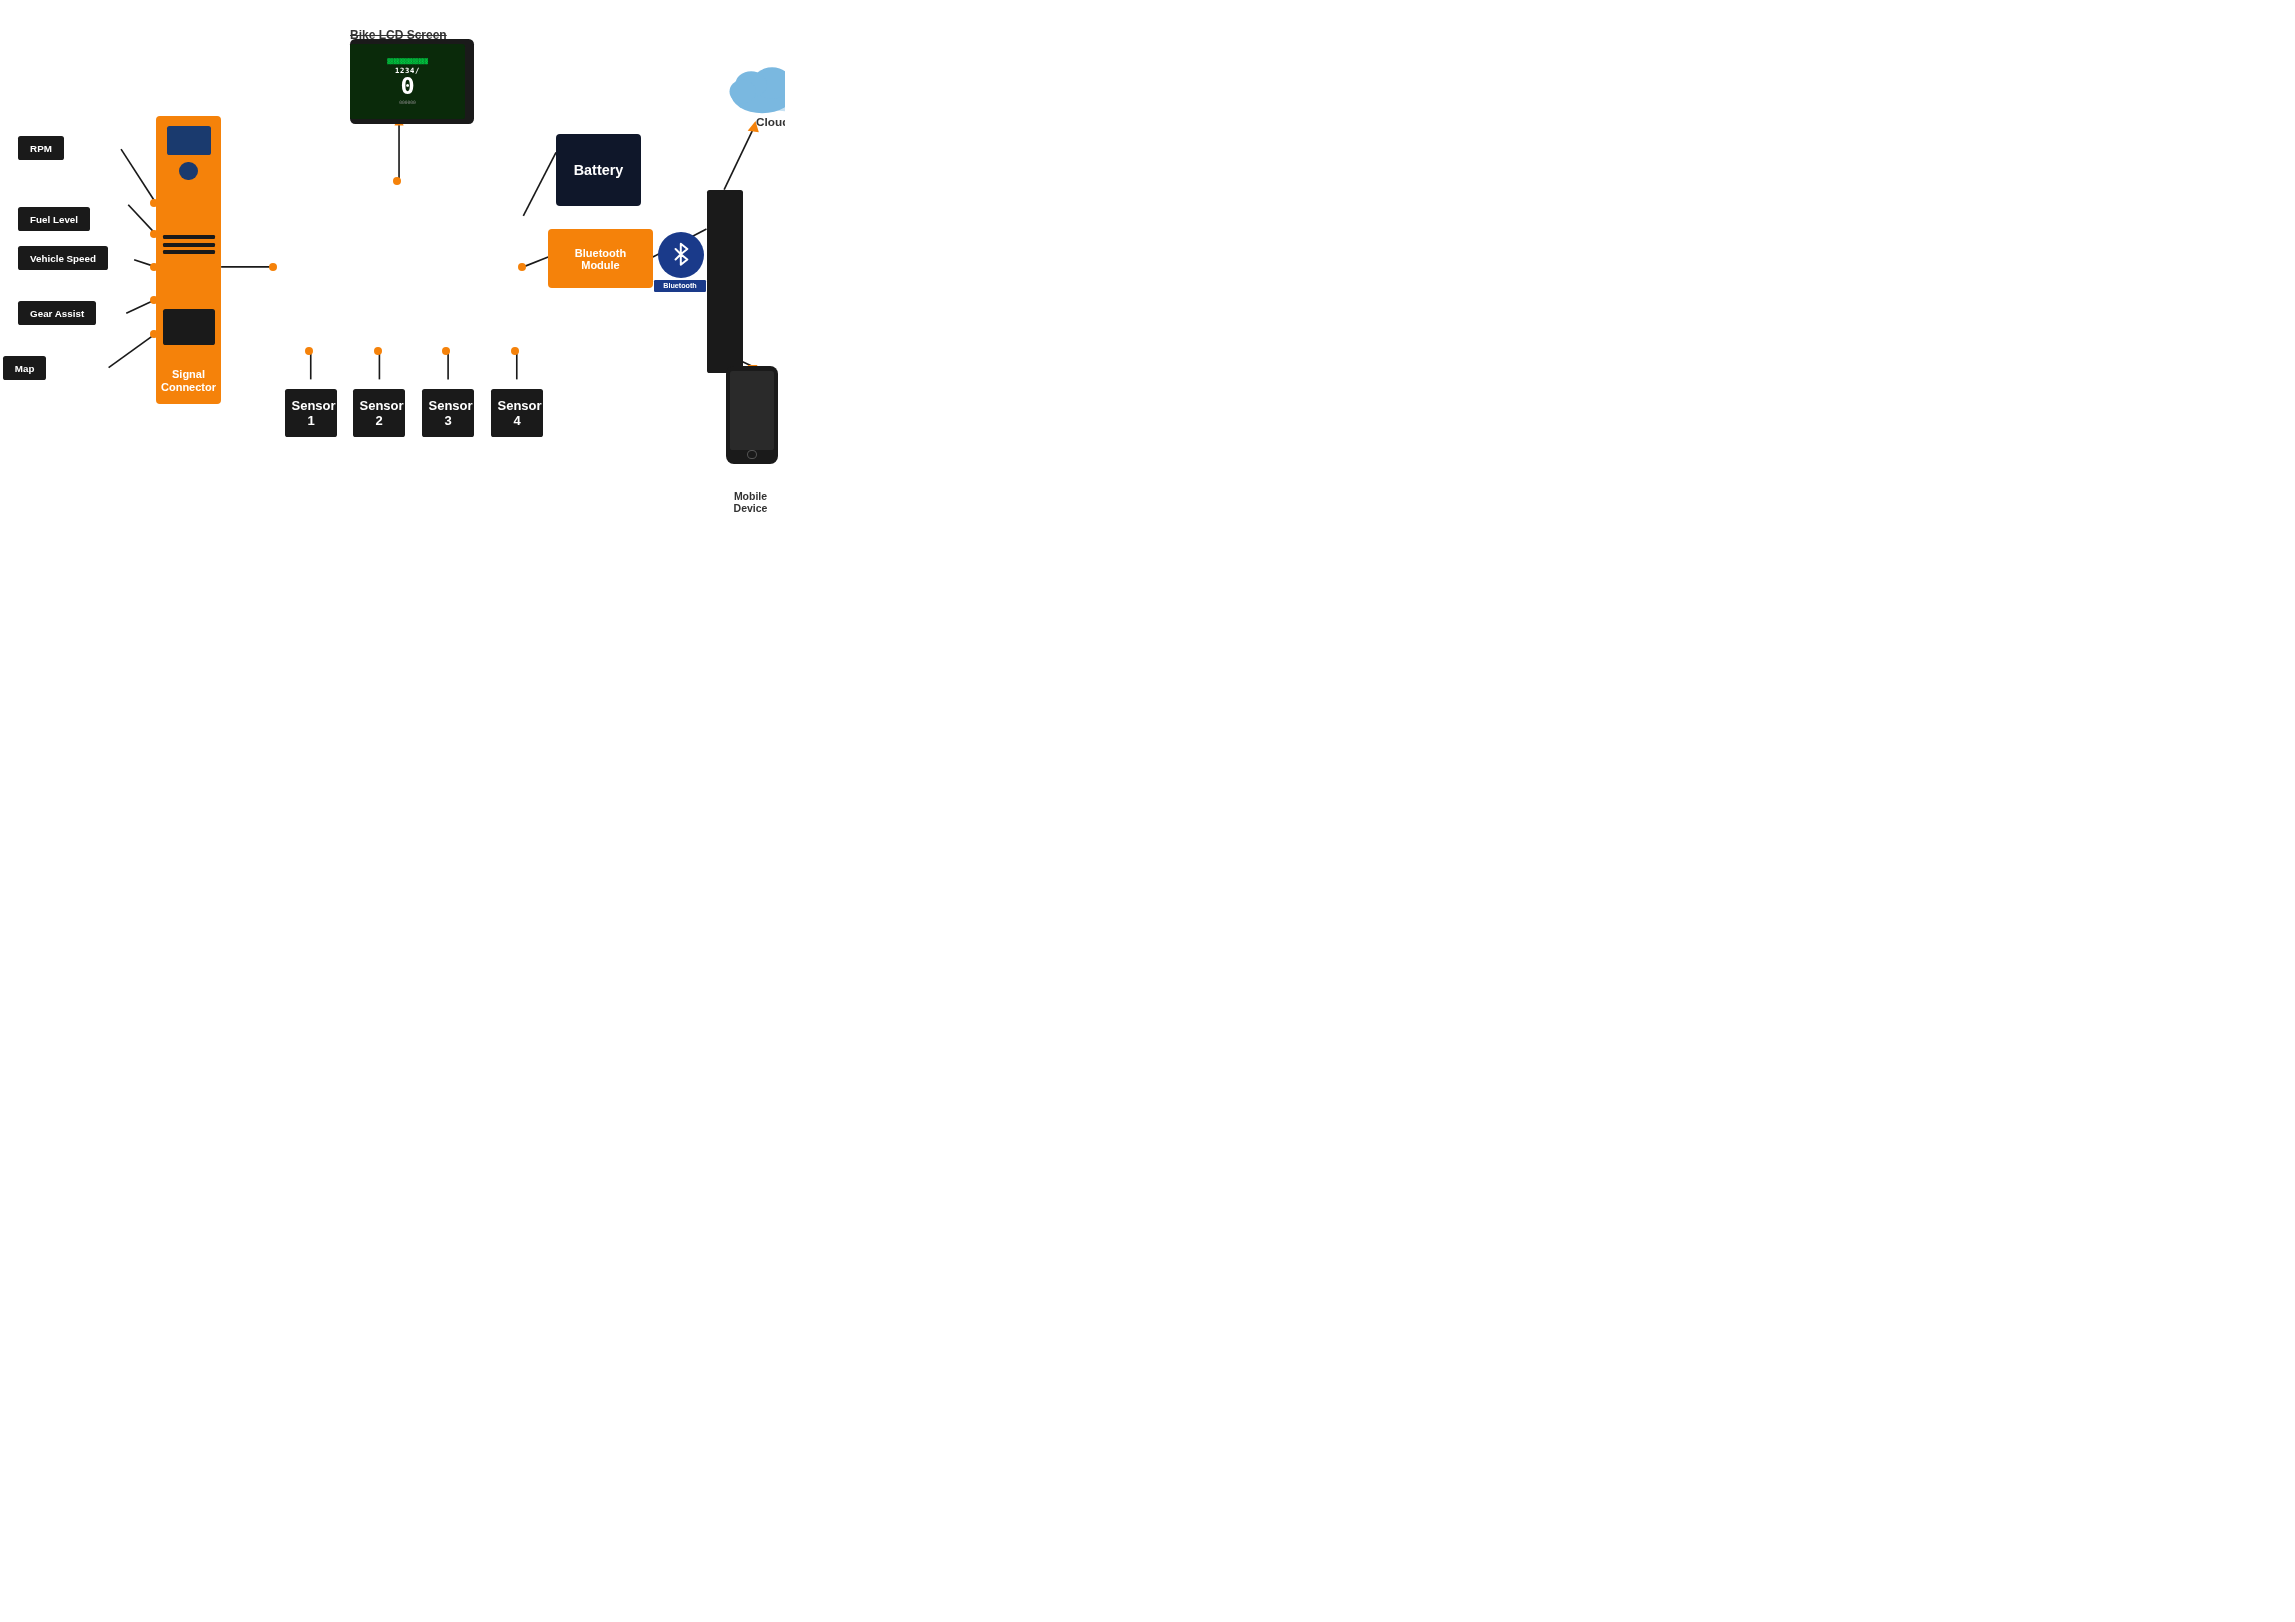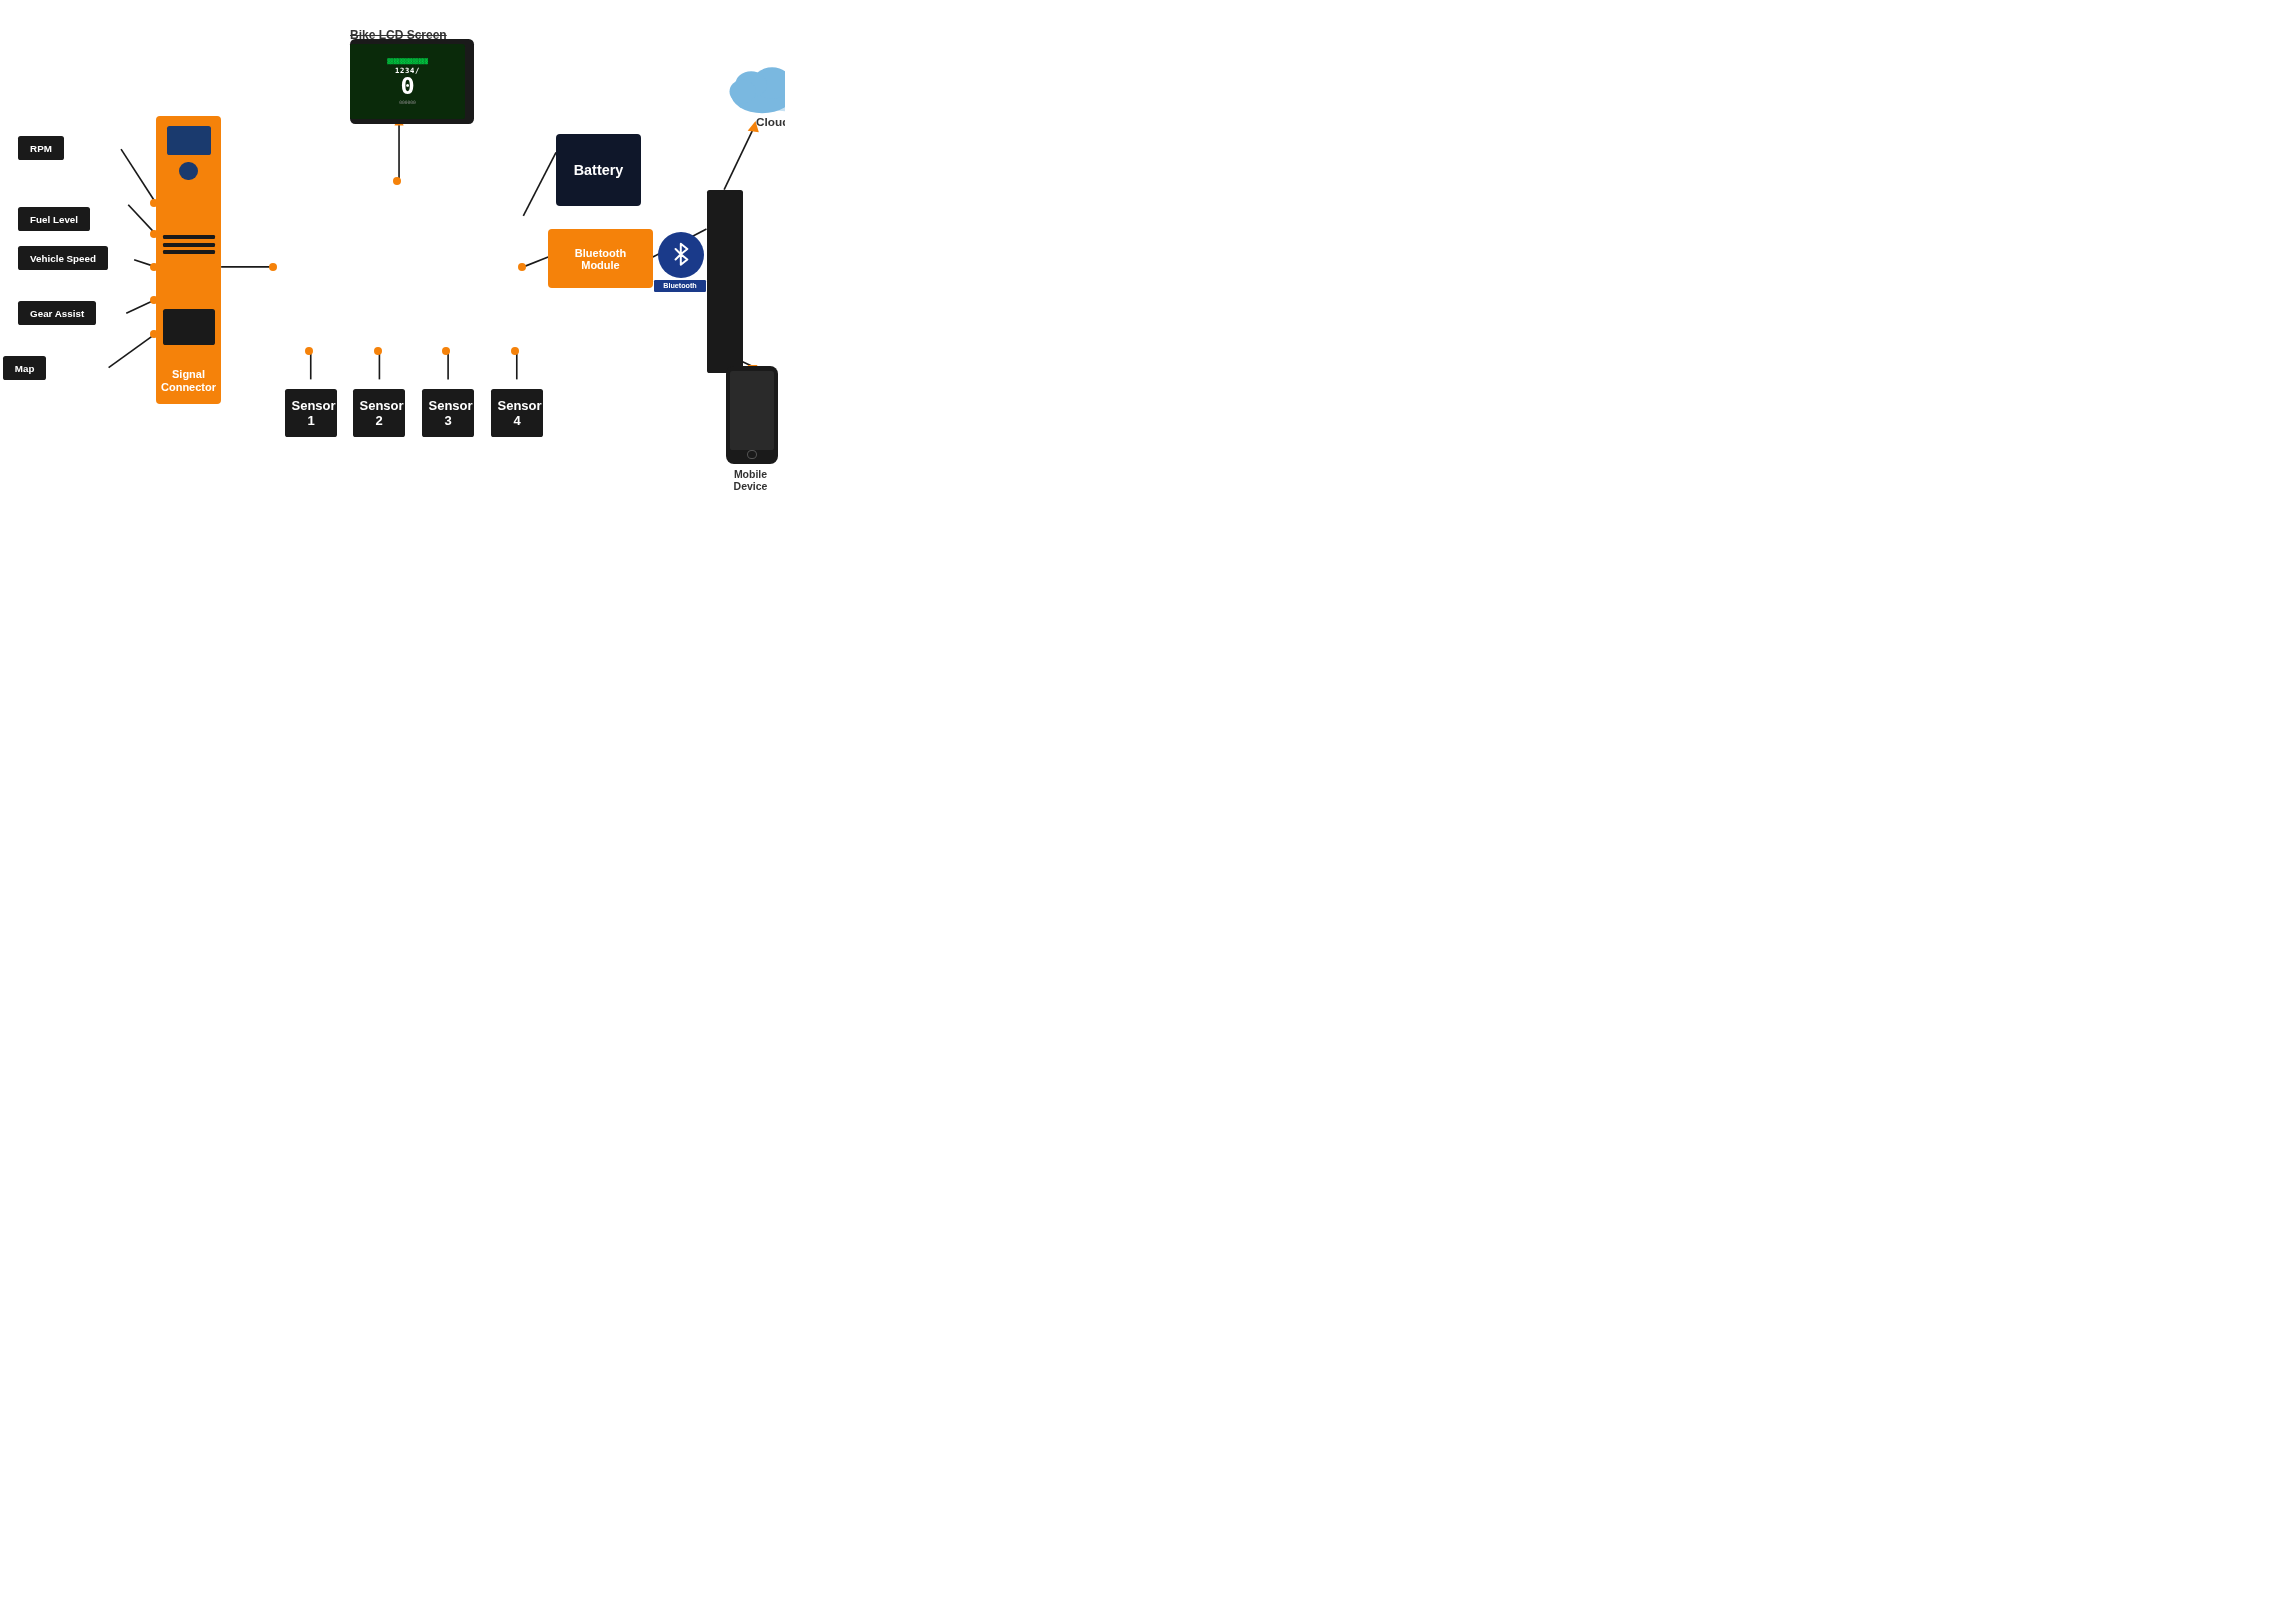--- a/index.html
+++ b/index.html
@@ -139,21 +139,21 @@
     .mobile-home-btn {
       width: 9.2px;
       height: 9.2px;
       border: 1.3px solid #555;
       border-radius: 50%;
     }
 
     .mobile-label {
       position: absolute;
       left: 718px;
-      top: 468px;
+      top: 490px;
       font-size: 10.5px;
       font-weight: 700;
       color: #333;
       text-align: center;
       width: 65px;
     }
 
     
     .bike-lcd {
       position: absolute;

